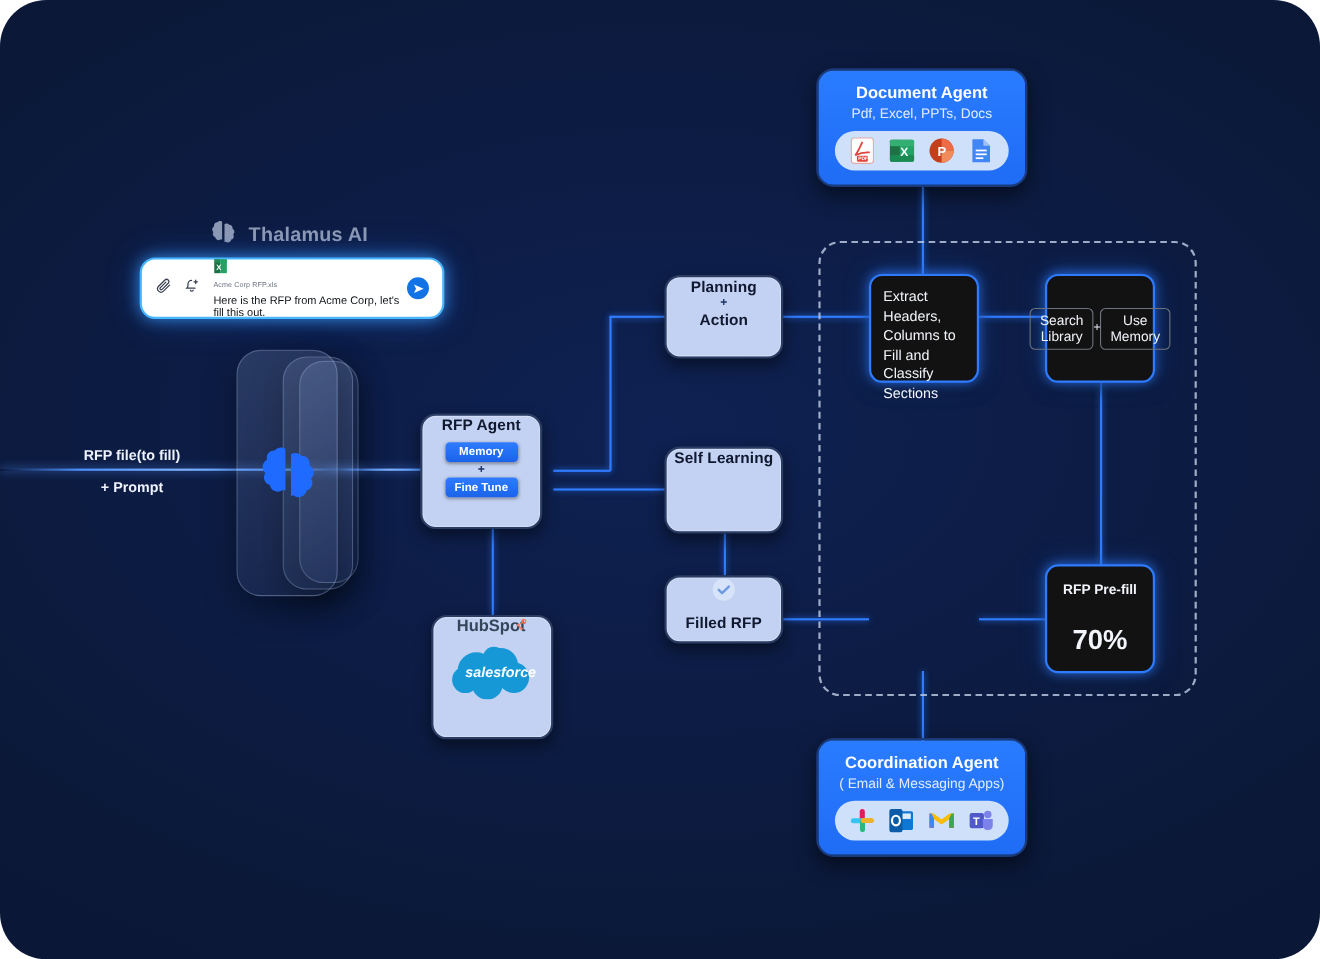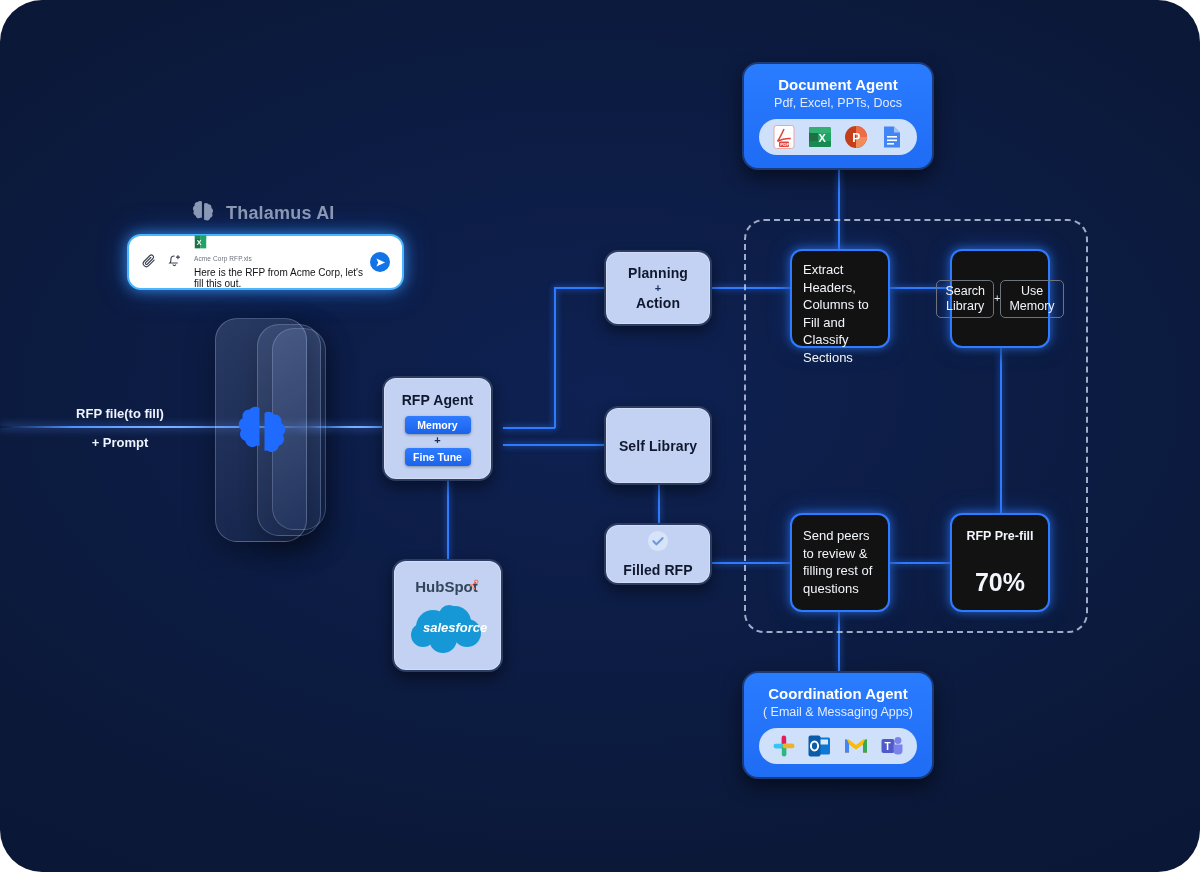--- a/index.html
+++ b/index.html
@@ -4,21 +4,21 @@
 <style>
   html,body{margin:0;padding:0;background:#ffffff;}
   body{width:1200px;height:872px;overflow:hidden;font-family:"Liberation Sans",sans-serif;}
   #stage{position:relative;width:1200px;height:872px;border-radius:42px;overflow:hidden;
     background:radial-gradient(120% 100% at 50% 45%, #0e2152 0%, #0b1838 55%, #091430 100%);}
   .node{position:absolute;box-sizing:border-box;}
 
   
   .lightcard{background:#c3d2f2;border-radius:14px;border:2px solid #2b3d63;
     box-shadow:0 6px 14px rgba(0,0,0,.45), 0 0 0 1px rgba(255,255,255,.25) inset;
-    display:flex;flex-direction:column;align-items:center;justify-content:center;
+    display:flex;flex-direction:column;align-items:center;justify-content:flex-start;
     color:#0d1430;text-align:center;}
   .lightcard .ttl{font-weight:bold;font-size:14px;letter-spacing:.1px;color:#10182f;}
 
   
   .darkcard{background:#121212;border-radius:12px;border:2px solid #2f7bff;
     box-shadow:0 0 10px rgba(47,123,255,.75), 0 0 22px rgba(47,123,255,.35), 0 6px 14px rgba(0,0,0,.6);
     color:#f2f5fb;box-sizing:border-box;}
 
   
   .bluecard{background:linear-gradient(180deg,#2a7cff 0%,#1f6cf5 100%);border-radius:16px;
@@ -208,21 +208,21 @@
   </div>
 
   <div class="node lightcard" style="left:382px;top:376px;width:111px;height:105px;">
     <div class="ttl" style="margin-bottom:8px;">RFP Agent</div>
     <div class="chipbtn">Memory</div>
     <div class="plus">+</div>
     <div class="chipbtn">Fine Tune</div>
   </div>
 
   <div class="node lightcard" style="left:604px;top:406px;width:108px;height:79px;">
-    <div class="ttl">Self Library</div>
+    <div class="ttl">Self Learning</div>
   </div>
 
   <div class="node lightcard" style="left:604px;top:523px;width:108px;height:62px;">
     <span style="margin-bottom:6px;">
       <svg width="22" height="22" viewBox="0 0 24 24">
           <circle cx="12" cy="12" r="11" fill="#d7e3f8"></circle>
           <path d="M7 12.3l3.3 3.3L17 9" stroke="#6e9be0" stroke-width="2.4" fill="none" stroke-linecap="round" stroke-linejoin="round"></path>
         </svg>
     </span>
     <div class="ttl">Filled RFP</div>
@@ -256,23 +256,20 @@
   <div class="node darkcard" style="left:790px;top:249px;width:100px;height:99px;padding:10px 11px;">
     <div class="darktxt">Extract Headers, Columns to Fill and Classify Sections</div>
   </div>
 
   <div class="node darkcard" style="left:950px;top:249px;width:100px;height:99px;display:flex;align-items:center;justify-content:center;">
     <div class="subbox">Search Library</div>
     <div class="subplus">+</div>
     <div class="subbox">Use Memory</div>
   </div>
 
-  <div class="node darkcard" style="left:790px;top:513px;width:100px;height:99px;padding:12px 11px;">
-    <div class="darktxt">Send peers to review &amp; filling rest of questions</div>
-  </div>
 
   <div class="node darkcard" style="left:950px;top:513px;width:100px;height:99px;display:flex;flex-direction:column;align-items:center;justify-content:center;gap:25px;">
     <div style="font-size:12.5px;font-weight:bold;">RFP Pre-fill</div>
     <div style="font-size:25px;font-weight:bold;">70%</div>
   </div>
 
   <div class="node bluecard" style="left:742px;top:671px;width:192px;height:108px;padding-top:12px;">
     <div class="agent-ttl">Coordination Agent</div>
     <div class="agent-sub">( Email &amp; Messaging Apps)</div>
     <div class="iconpill">

